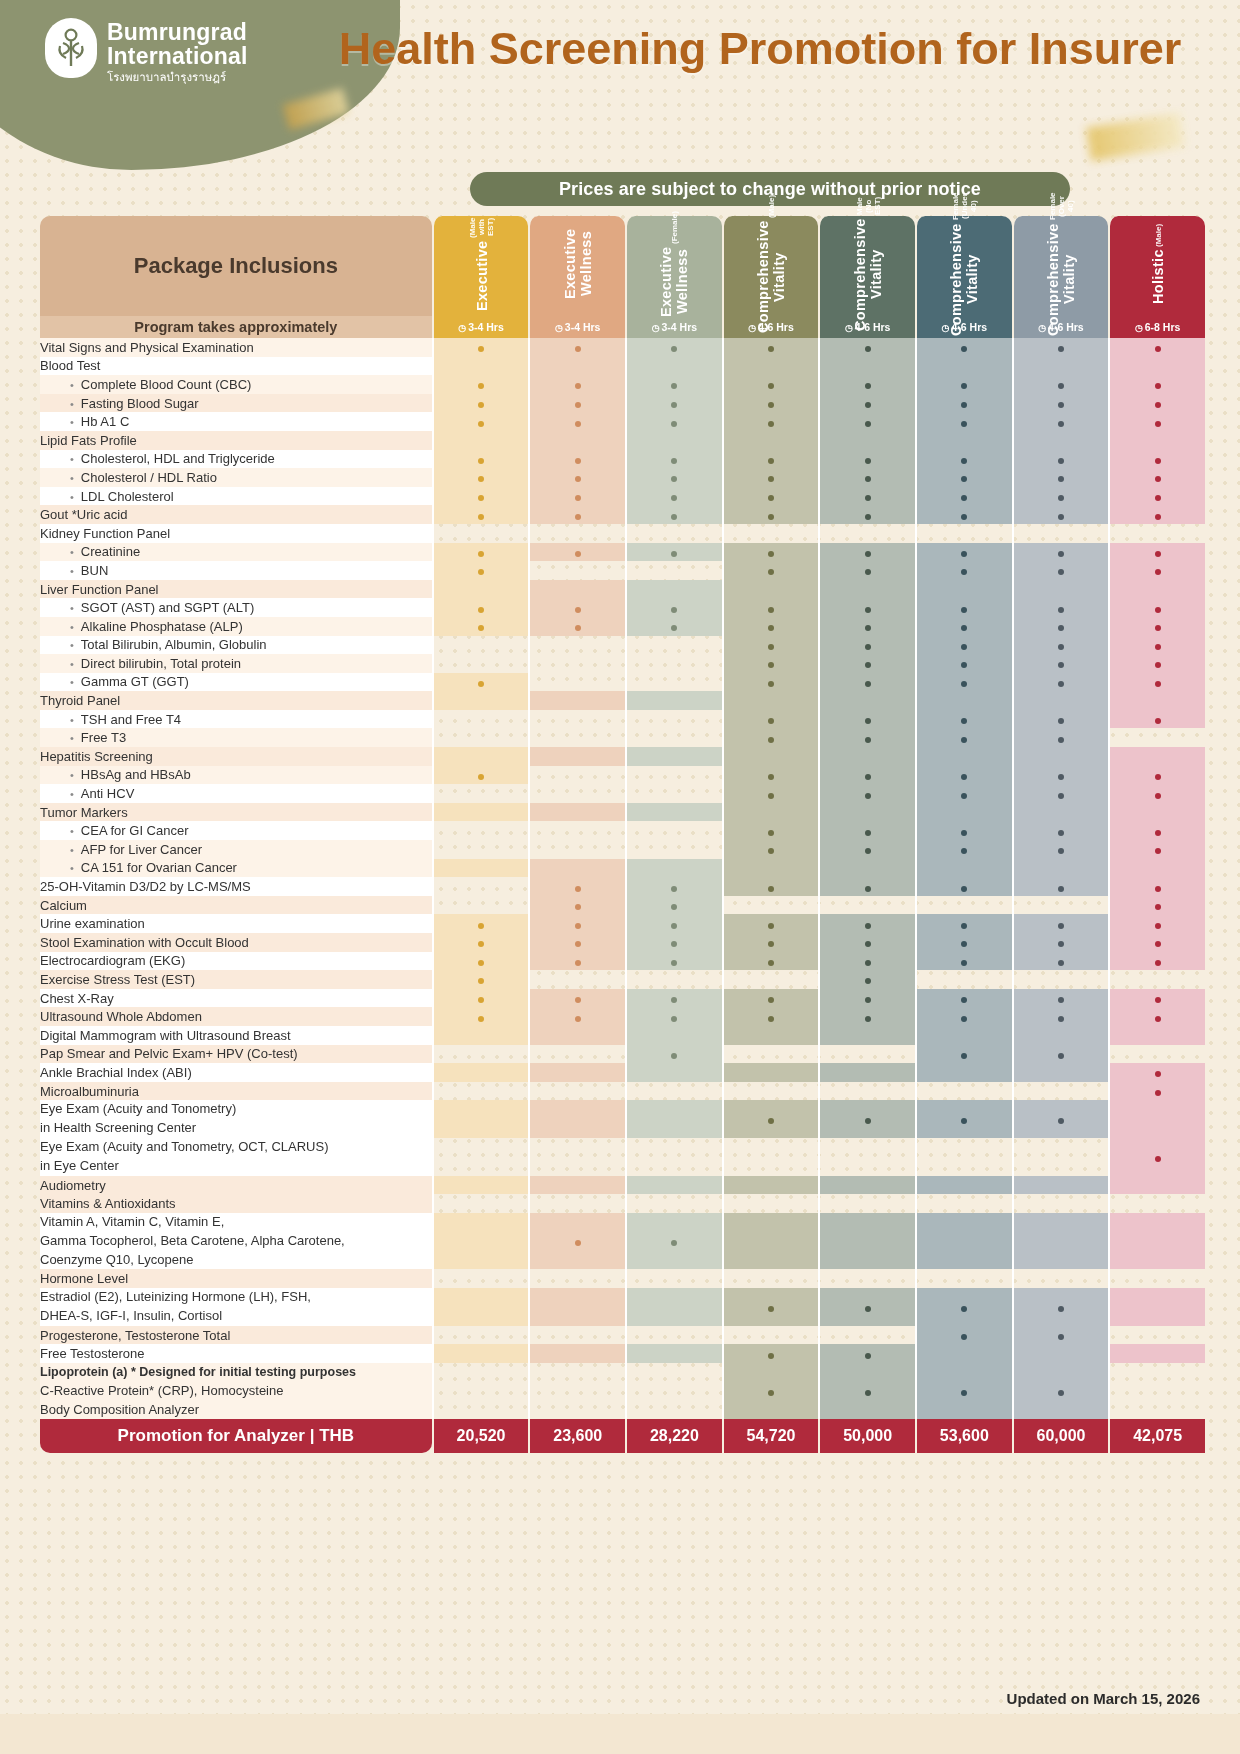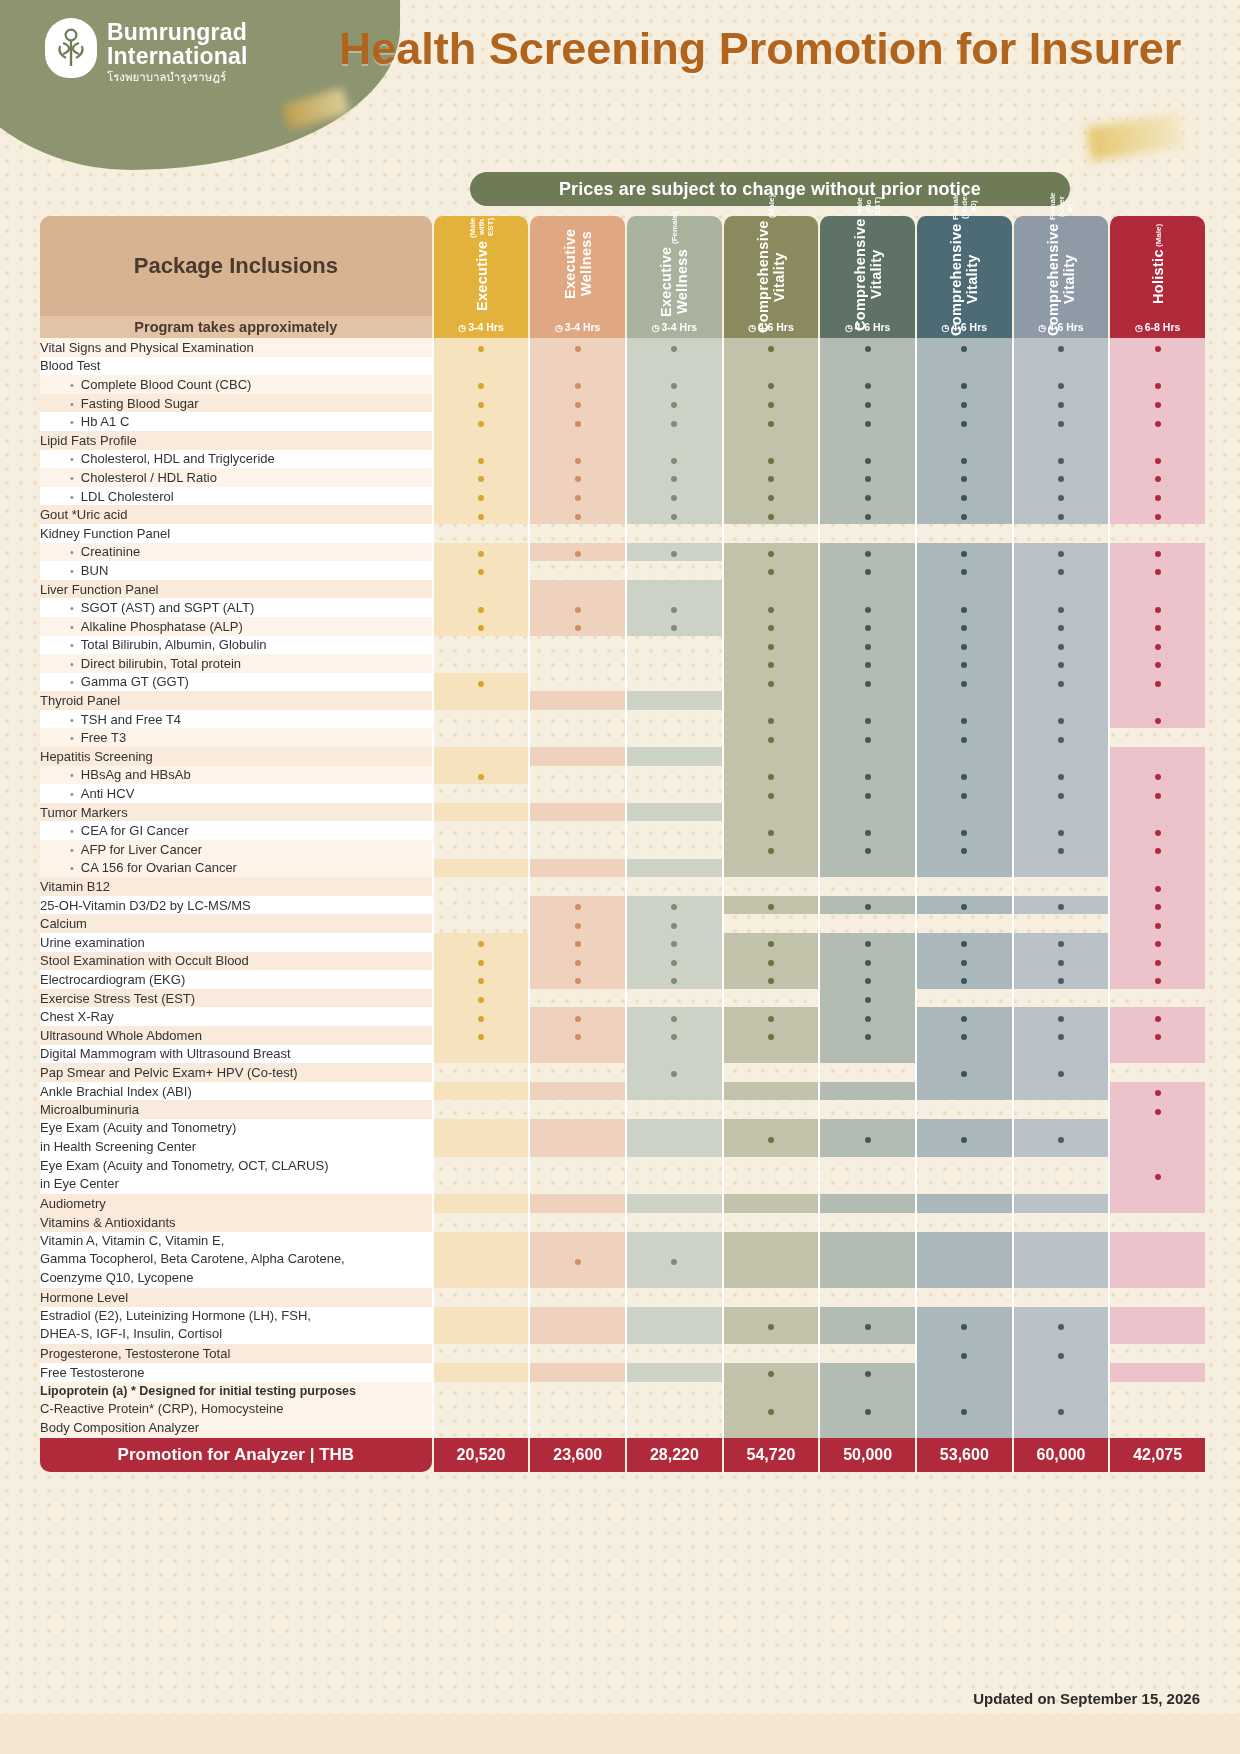--- a/index.html
+++ b/index.html
@@ -538,40 +538,29 @@
             <td class="cell" style="border-left: 2px solid rgb(255, 255, 255);"></td>
             <td class="cell" style="border-left: 2px solid rgb(255, 255, 255);"></td>
             <td class="cell" style="border-left: 2px solid rgb(255, 255, 255);"></td>
             <td class="cell" style="border-left: 2px solid rgb(255, 255, 255); background: rgb(194, 194, 171);"><span class="dot" style="background: rgb(111, 112, 70);"></span></td>
             <td class="cell" style="border-left: 2px solid rgb(255, 255, 255); background: rgb(179, 188, 179);"><span class="dot" style="background: rgb(73, 89, 77);"></span></td>
             <td class="cell" style="border-left: 2px solid rgb(255, 255, 255); background: rgb(170, 183, 187);"><span class="dot" style="background: rgb(58, 83, 92);"></span></td>
             <td class="cell" style="border-left: 2px solid rgb(255, 255, 255); background: rgb(185, 192, 198);"><span class="dot" style="background: rgb(79, 90, 99);"></span></td>
             <td class="cell" style="border-left: 2px solid rgb(255, 255, 255); background: rgb(237, 195, 203);"><span class="dot" style="background: rgb(176, 42, 60);"></span></td>
           </tr>
           <tr class="lbl-tint">
-            <td class="rowlabel sub">CA 156  for Ovarian Cancer</td>
-            <td class="cell" style="border-left: 2px solid rgb(255, 255, 255); background: rgb(246, 226, 189);"></td>
-            <td class="cell" style="border-left: 2px solid rgb(255, 255, 255); background: rgb(238, 210, 189);"></td>
-            <td class="cell" style="border-left: 2px solid rgb(255, 255, 255); background: rgb(204, 211, 198);"></td>
-            <td class="cell" style="border-left: 2px solid rgb(255, 255, 255); background: rgb(194, 194, 171);"></td>
-            <td class="cell" style="border-left: 2px solid rgb(255, 255, 255); background: rgb(179, 188, 179);"></td>
-            <td class="cell" style="border-left: 2px solid rgb(255, 255, 255); background: rgb(170, 183, 187);"></td>
-            <td class="cell" style="border-left: 2px solid rgb(255, 255, 255); background: rgb(185, 192, 198);"></td>
-            <td class="cell" style="border-left: 2px solid rgb(255, 255, 255); background: rgb(237, 195, 203);"></td>
-          </tr>
-          <tr class="lbl-band">
-            <td class="rowlabel">Vitamin B12</td>
-            <td class="cell" style="border-left: 2px solid rgb(255, 255, 255);"></td>
-            <td class="cell" style="border-left: 2px solid rgb(255, 255, 255);"></td>
-            <td class="cell" style="border-left: 2px solid rgb(255, 255, 255);"></td>
-            <td class="cell" style="border-left: 2px solid rgb(255, 255, 255);"></td>
-            <td class="cell" style="border-left: 2px solid rgb(255, 255, 255);"></td>
-            <td class="cell" style="border-left: 2px solid rgb(255, 255, 255);"></td>
-            <td class="cell" style="border-left: 2px solid rgb(255, 255, 255);"></td>
-            <td class="cell" style="border-left: 2px solid rgb(255, 255, 255); background: rgb(237, 195, 203);"><span class="dot" style="background: rgb(176, 42, 60);"></span></td>
+            <td class="rowlabel sub">CA 151  for Ovarian Cancer</td>
+            <td class="cell" style="border-left: 2px solid rgb(255, 255, 255); background: rgb(246, 226, 189);"></td>
+            <td class="cell" style="border-left: 2px solid rgb(255, 255, 255); background: rgb(238, 210, 189);"></td>
+            <td class="cell" style="border-left: 2px solid rgb(255, 255, 255); background: rgb(204, 211, 198);"></td>
+            <td class="cell" style="border-left: 2px solid rgb(255, 255, 255); background: rgb(194, 194, 171);"></td>
+            <td class="cell" style="border-left: 2px solid rgb(255, 255, 255); background: rgb(179, 188, 179);"></td>
+            <td class="cell" style="border-left: 2px solid rgb(255, 255, 255); background: rgb(170, 183, 187);"></td>
+            <td class="cell" style="border-left: 2px solid rgb(255, 255, 255); background: rgb(185, 192, 198);"></td>
+            <td class="cell" style="border-left: 2px solid rgb(255, 255, 255); background: rgb(237, 195, 203);"></td>
           </tr>
           <tr class="lbl-plain">
             <td class="rowlabel">25-OH-Vitamin D3/D2 by LC-MS/MS</td>
             <td class="cell" style="border-left: 2px solid rgb(255, 255, 255);"></td>
             <td class="cell" style="border-left: 2px solid rgb(255, 255, 255); background: rgb(238, 210, 189);"><span class="dot" style="background: rgb(208, 141, 95);"></span></td>
             <td class="cell" style="border-left: 2px solid rgb(255, 255, 255); background: rgb(204, 211, 198);"><span class="dot" style="background: rgb(127, 140, 119);"></span></td>
             <td class="cell" style="border-left: 2px solid rgb(255, 255, 255); background: rgb(194, 194, 171);"><span class="dot" style="background: rgb(111, 112, 70);"></span></td>
             <td class="cell" style="border-left: 2px solid rgb(255, 255, 255); background: rgb(179, 188, 179);"><span class="dot" style="background: rgb(73, 89, 77);"></span></td>
             <td class="cell" style="border-left: 2px solid rgb(255, 255, 255); background: rgb(170, 183, 187);"><span class="dot" style="background: rgb(58, 83, 92);"></span></td>
             <td class="cell" style="border-left: 2px solid rgb(255, 255, 255); background: rgb(185, 192, 198);"><span class="dot" style="background: rgb(79, 90, 99);"></span></td>
@@ -818,14 +807,14 @@
             <td class="price">54,720</td>
             <td class="price">50,000</td>
             <td class="price">53,600</td>
             <td class="price">60,000</td>
             <td class="price">42,075</td>
           </tr>
         </tfoot>
     </table>
   </div>
 
-  <div class="updated">Updated on September 15, 2026</div>
+  <div class="updated">Updated on March 15, 2026</div>
 </div>
 
 </body></html>

